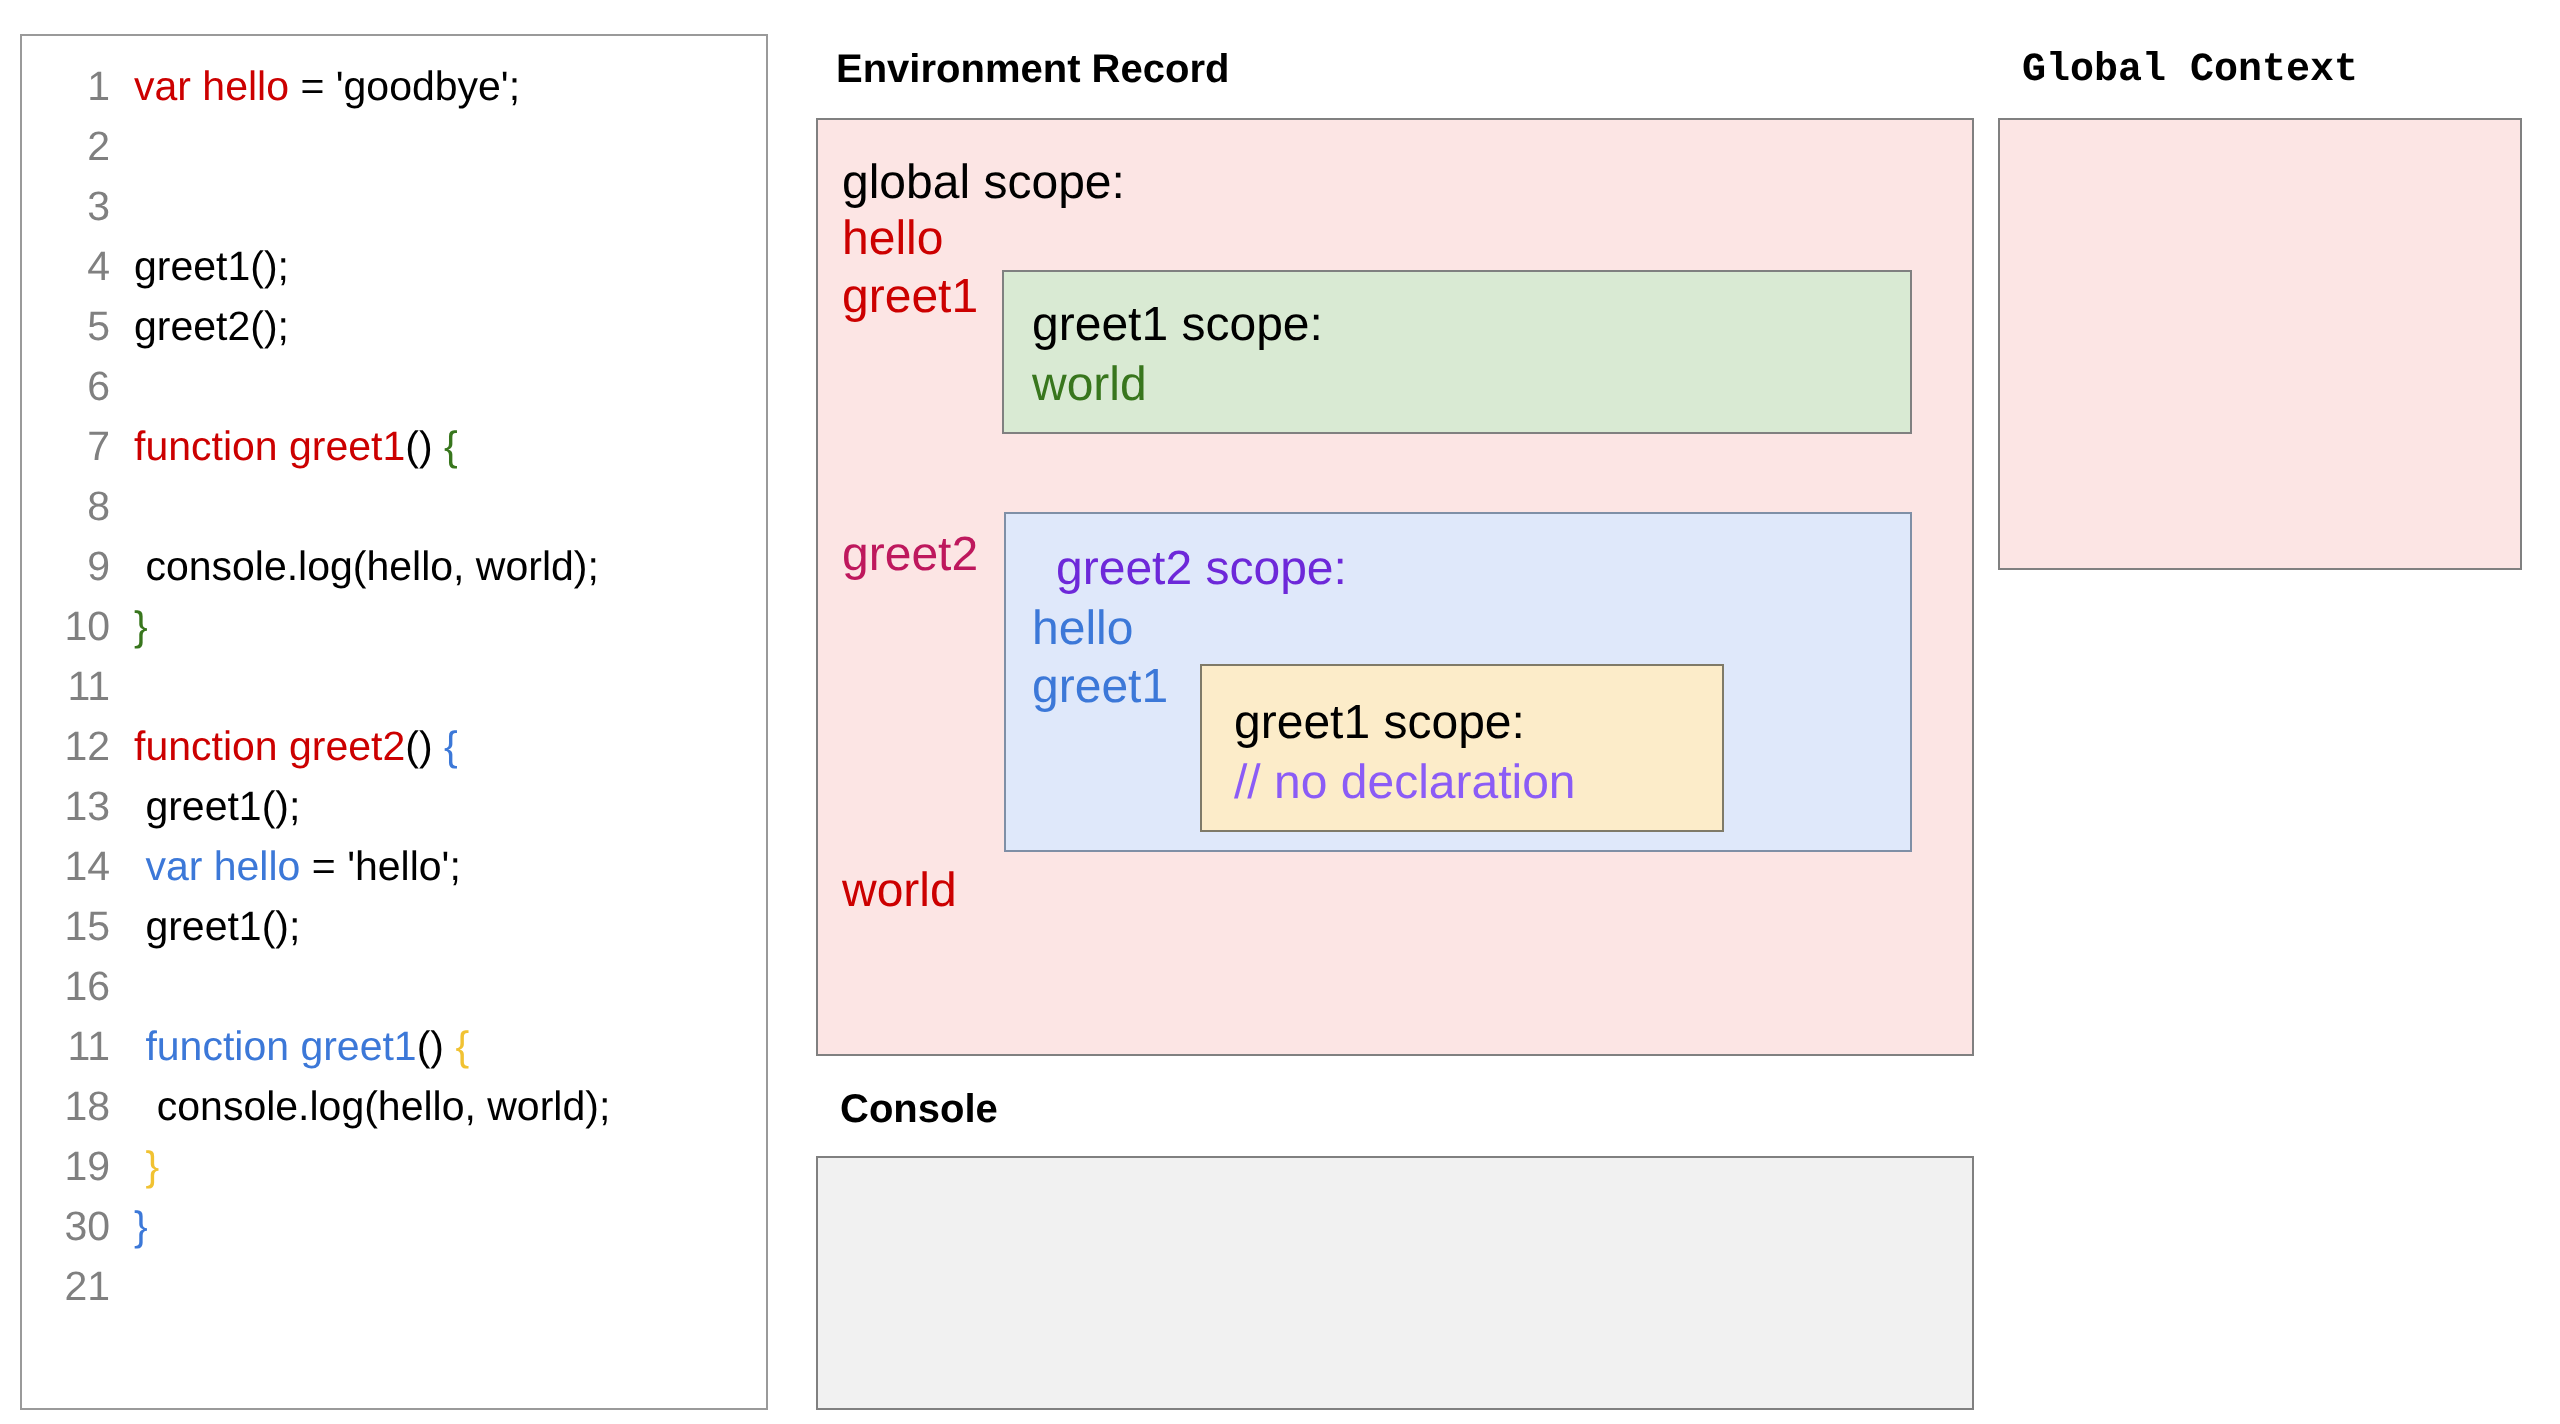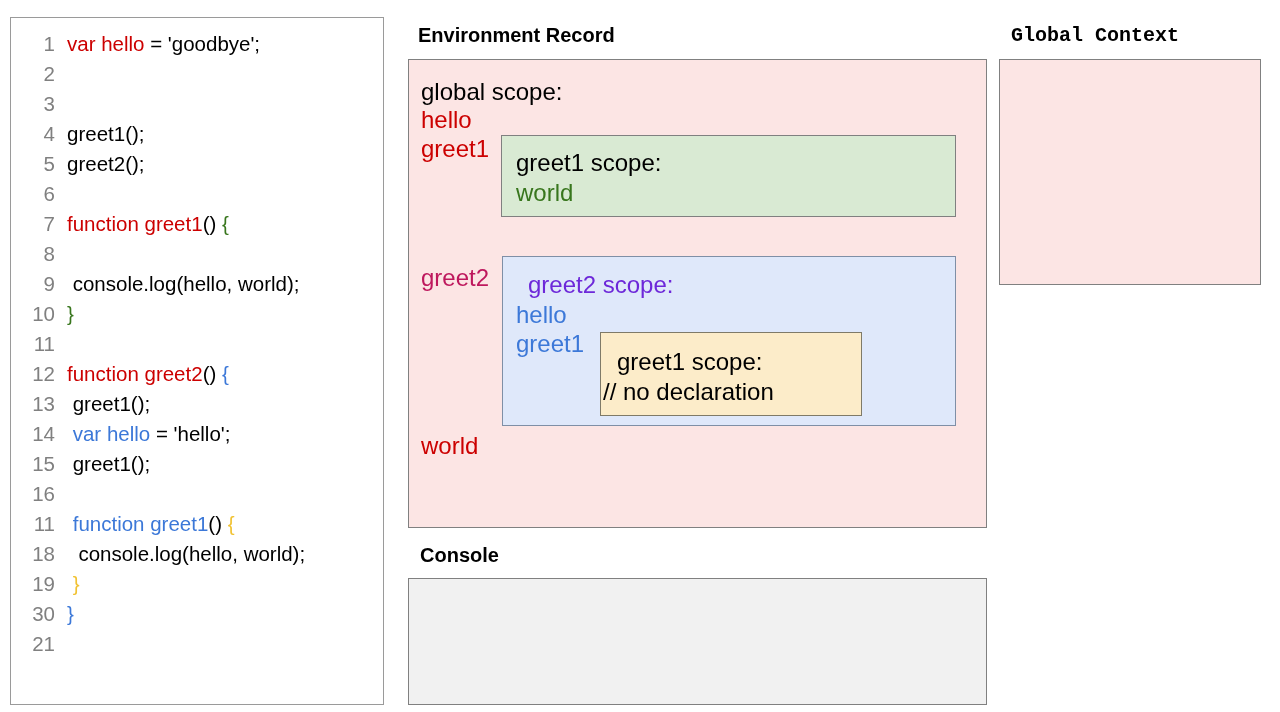--- a/index.html
+++ b/index.html
@@ -128,21 +128,21 @@
     position: absolute;
     left: 600px;
     top: 332px;
     width: 262px;
     height: 84px;
     box-sizing: border-box;
     border: 1px solid #7f7a68;
     background: #fcecc9;
   }
   #greet1-nested-title   { left: 617px; top: 347px; color: #000000; }
-  #greet1-nested-comment { left: 603px; top: 377px; color: #000000; }
+  #greet1-nested-comment { left: 617px; top: 377px; color: #8b5cf6; }
 
   
   #global-box {
     position: absolute;
     left: 999px;
     top: 59px;
     width: 262px;
     height: 226px;
     box-sizing: border-box;
     border: 1px solid #808080;

